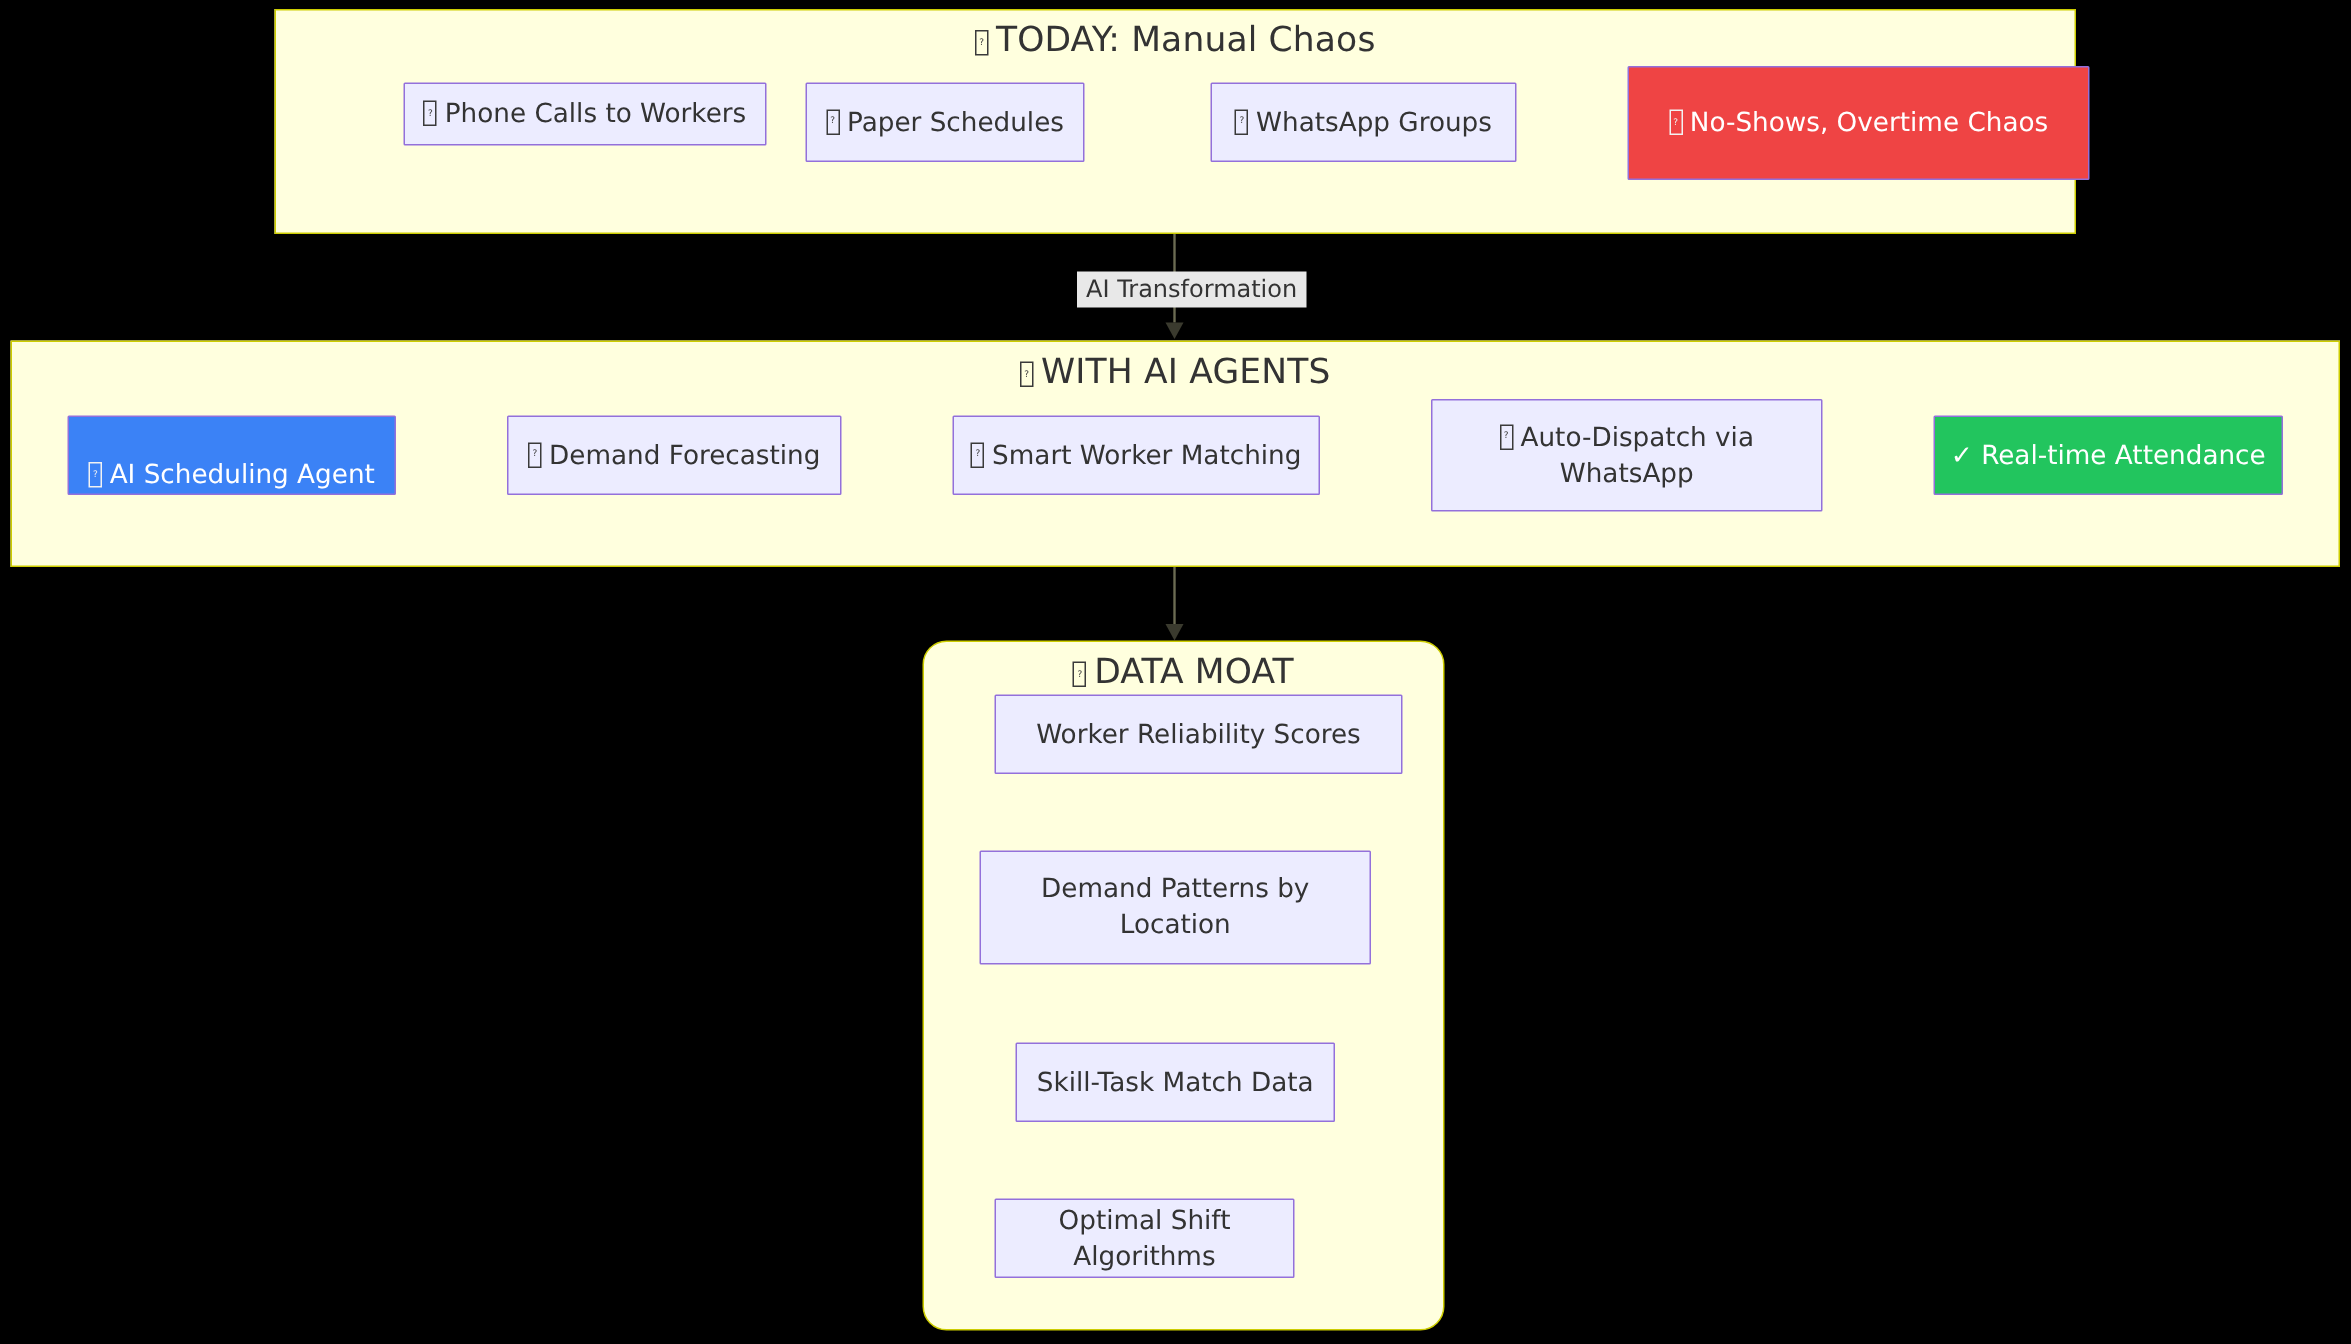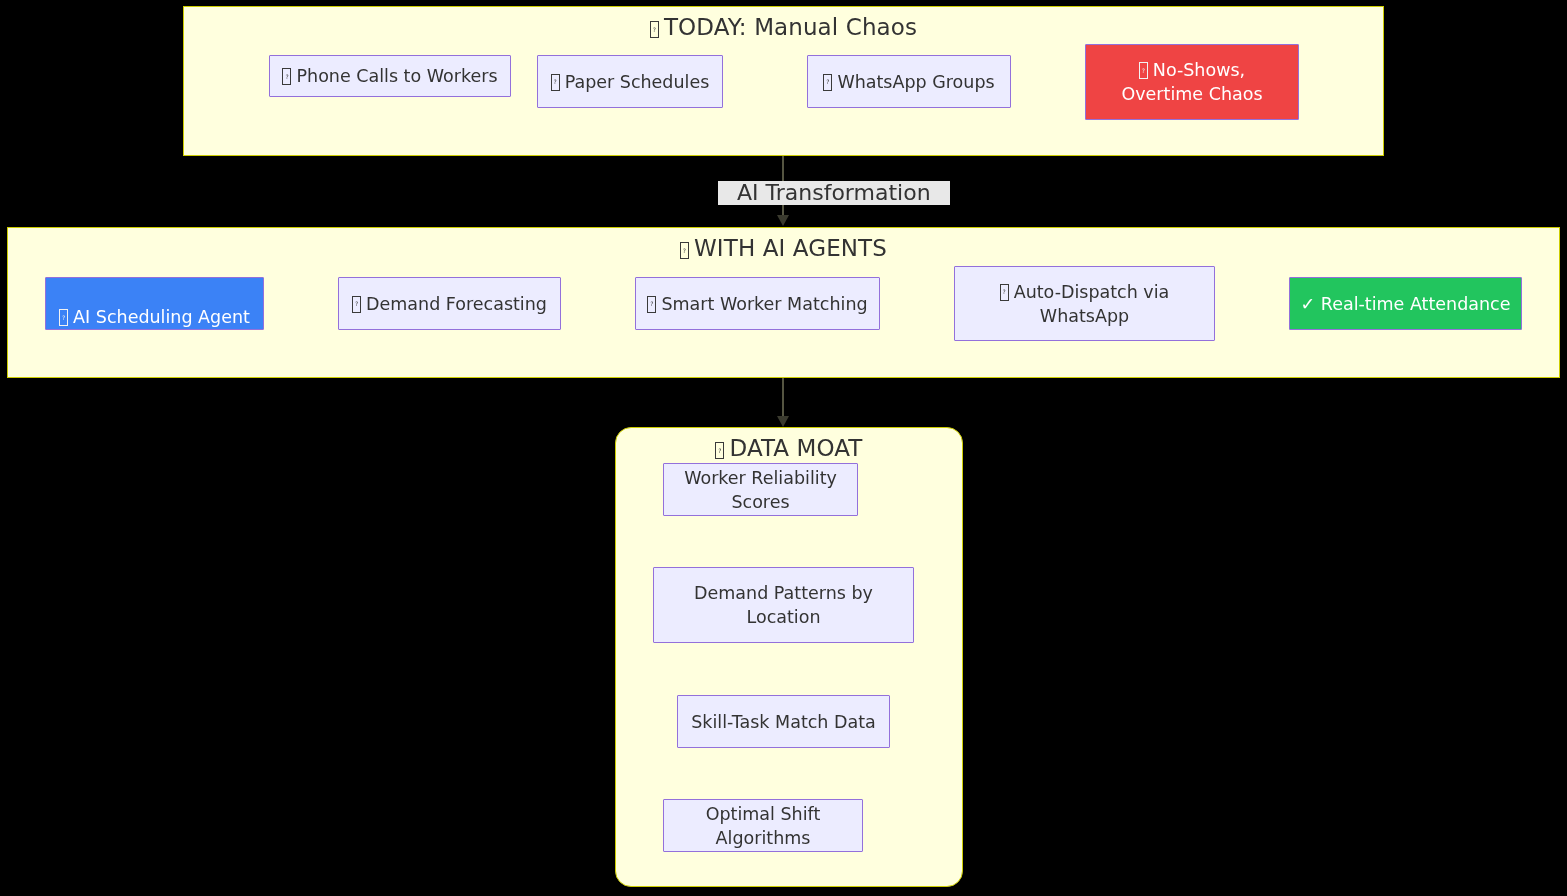--- a/index.html
+++ b/index.html
@@ -108,23 +108,23 @@
     stroke-width: 1.6px;
     fill: none;
   }
   .edge-head { fill: #3a3a2e; }
 
   
   .edge-label {
     position: absolute;
     background: #e8e8e8;
     color: #333333;
-    font-size: 22px;
+    font-size: 16px;
     line-height: 22px;
-    padding: 1px 19px;
+    padding: 1px 6px;
     white-space: nowrap;
   }
 </style>
 </head>
 <body>
 
 <div id="canvas">
 
   <svg id="edges" viewBox="0 0 1567 896">
 
@@ -180,21 +180,21 @@
   </div>
 
   <div class="node node-default" style="left:537px; top:55px; width:186px; height:53px;">
     <span class="node-label"><span class="tofu"></span><span>Paper Schedules</span></span>
   </div>
 
   <div class="node node-default" style="left:807px; top:55px; width:204px; height:53px;">
     <span class="node-label"><span class="tofu"></span><span>WhatsApp Groups</span></span>
   </div>
 
-  <div class="node node-bad" style="left:1085px; top:44px; width:214px; height:76px;">
+  <div class="node node-bad" style="left:1085px; top:44px; width:308px; height:76px;">
     <span class="node-label"><span class="tofu tofu-w"></span><span>No-Shows, Overtime Chaos</span></span>
   </div>
 
   <div class="edge-label" style="left:718px; top:181px;">
     <span>AI Transformation</span>
   </div>
 
   <div class="subgraph" style="left:7px; top:227px; width:1553px; height:151px;">
     <div class="subgraph-title">
       <span class="tofu"></span><span>WITH AI AGENTS</span>
@@ -220,21 +220,21 @@
   <div class="node node-good" style="left:1289px; top:277px; width:233px; height:53px;">
     <span class="node-label"><span>✓</span>&nbsp;<span>Real-time Attendance</span></span>
   </div>
 
   <div class="subgraph" style="left:615px; top:427px; width:348px; height:460px;border-radius:16px;">
     <div class="subgraph-title">
       <span class="tofu"></span><span>DATA MOAT</span>
     </div>
   </div>
 
-  <div class="node node-default" style="left:663px; top:463px; width:195px; height:53px;">
+  <div class="node node-default" style="left:663px; top:463px; width:272px; height:53px;">
     <span class="node-label">Worker Reliability Scores</span>
   </div>
 
   <div class="node node-default" style="left:653px; top:567px; width:261px; height:76px;">
     <span class="node-label">Demand Patterns by Location</span>
   </div>
 
   <div class="node node-default" style="left:677px; top:695px; width:213px; height:53px;">
     <span class="node-label">Skill-Task Match Data</span>
   </div>

